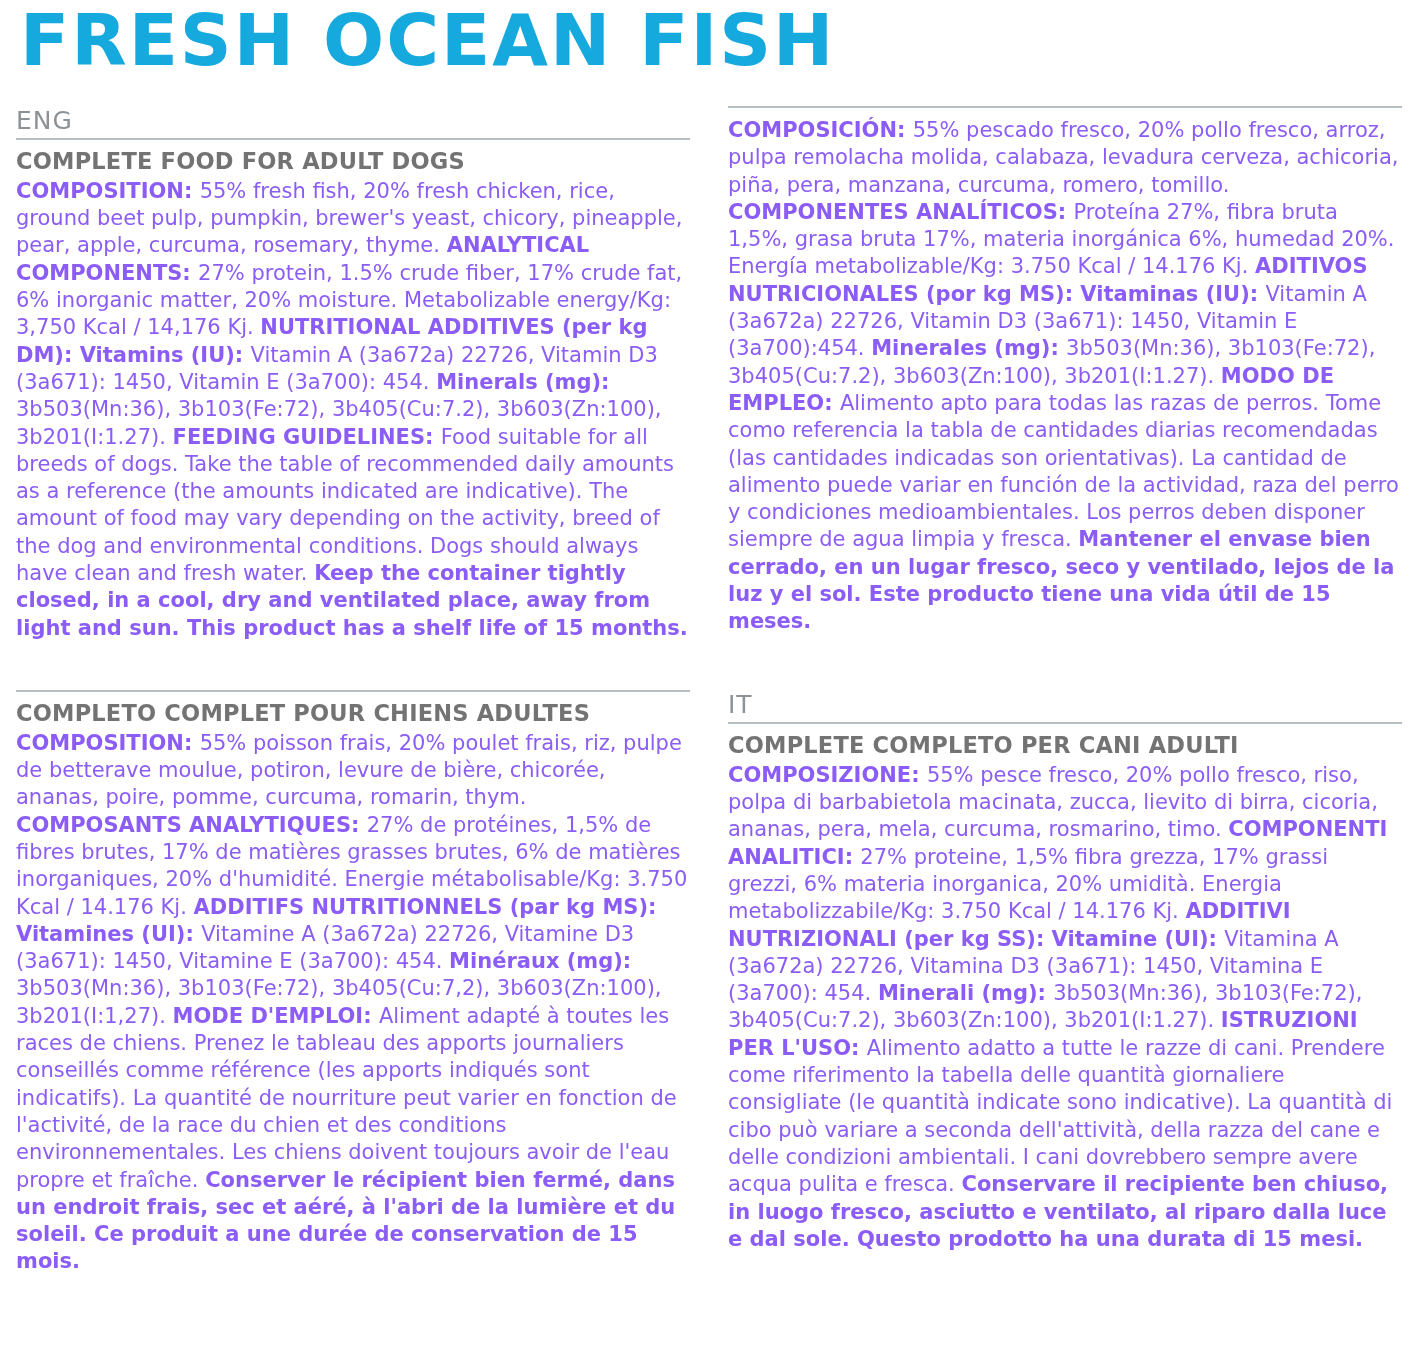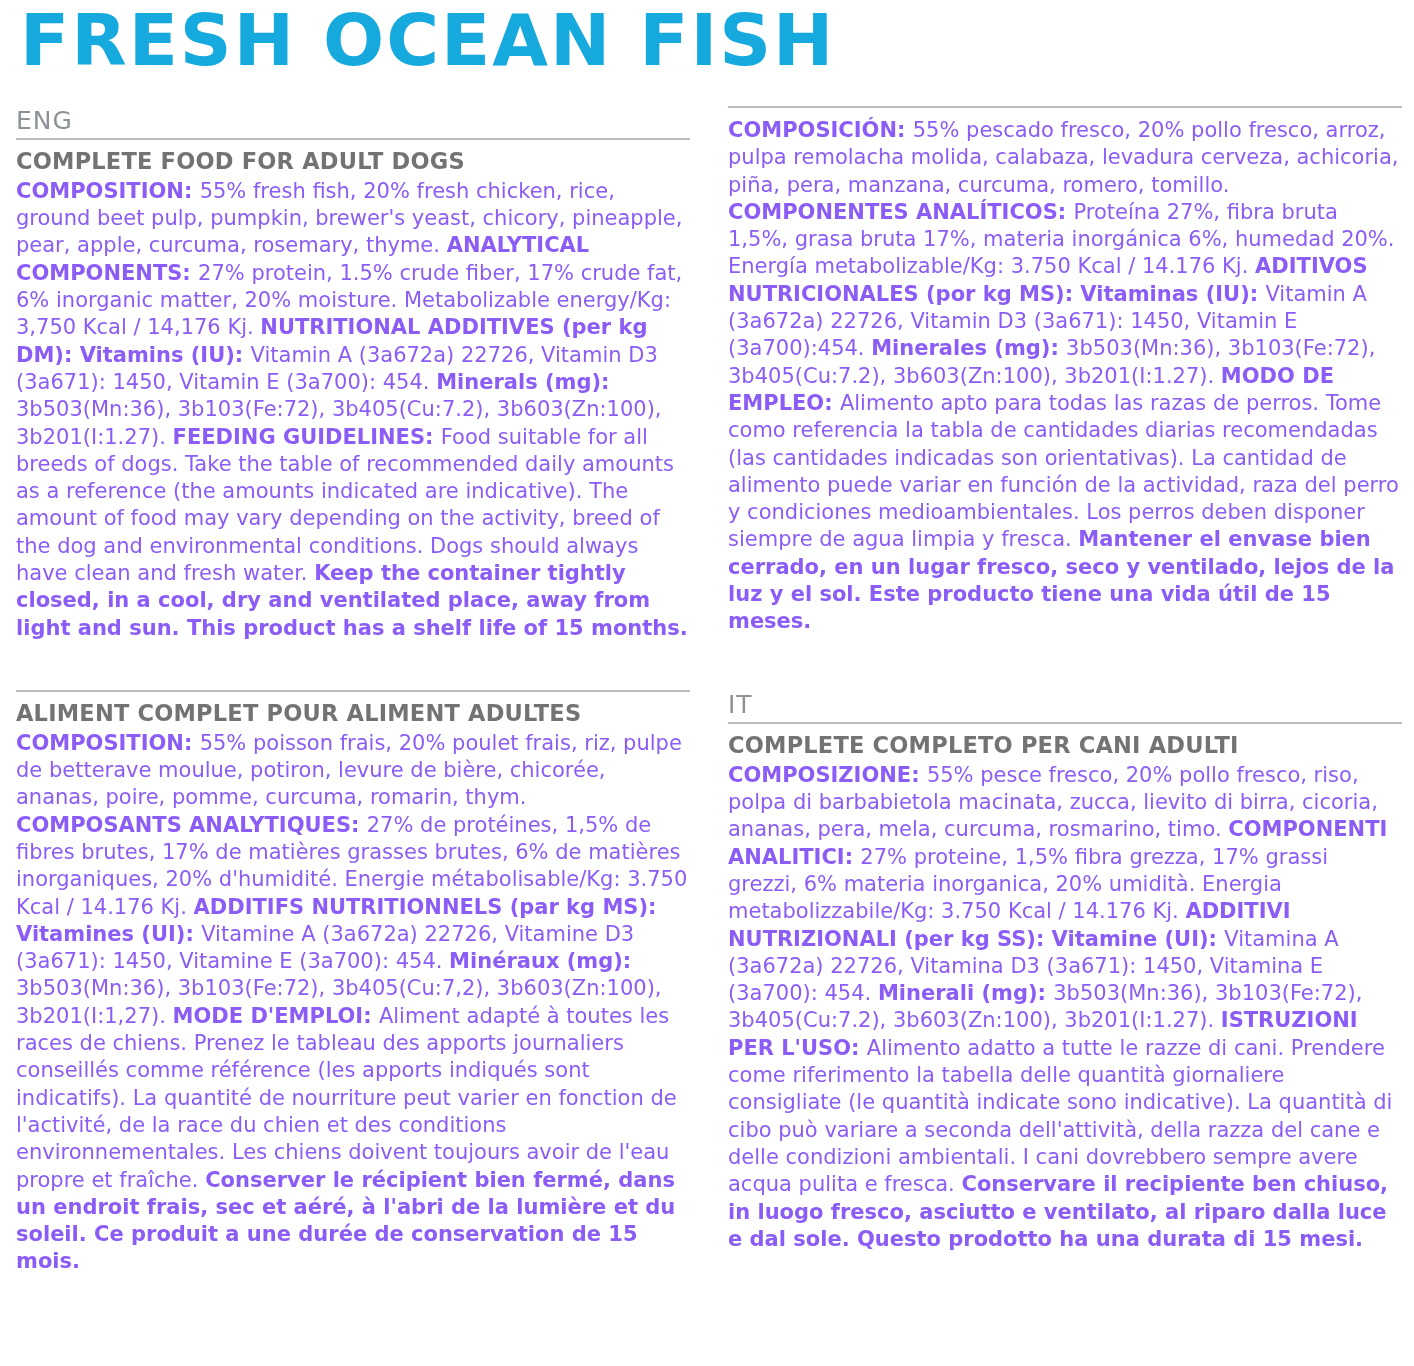--- a/index.html
+++ b/index.html
@@ -101,21 +101,21 @@
       </div>
     </div>
 
   </div>
 
   <div class="columns second-row">
 
     <div class="col">
       <div class="lang-block">
         <div class="lang-rule"></div>
-        <div class="lang-heading">ALIMENT COMPLET POUR ALIMENT ADULTES</div>
+        <div class="lang-heading">COMPLETO COMPLET POUR CHIENS ADULTES</div>
         <div class="body-text"><b>COMPOSITION: </b><span>55% poisson frais, 20% poulet frais, riz, pulpe de betterave moulue, potiron, levure de bière, chicorée, ananas, poire, pomme, curcuma, romarin, thym. </span><b>COMPOSANTS ANALYTIQUES: </b><span>27% de protéines, 1,5% de fibres brutes, 17% de matières grasses brutes, 6% de matières inorganiques, 20% d'humidité. Energie métabolisable/Kg: 3.750 Kcal / 14.176 Kj. </span><b>ADDITIFS NUTRITIONNELS (par kg MS): Vitamines (UI): </b><span>Vitamine A (3a672a) 22726, Vitamine D3 (3a671): 1450, Vitamine E (3a700): 454. </span><b>Minéraux (mg): </b><span>3b503(Mn:36), 3b103(Fe:72), 3b405(Cu:7,2), 3b603(Zn:100), 3b201(I:1,27). </span><b>MODE D'EMPLOI: </b><span>Aliment adapté à toutes les races de chiens. Prenez le tableau des apports journaliers conseillés comme référence (les apports indiqués sont indicatifs). La quantité de nourriture peut varier en fonction de l'activité, de la race du chien et des conditions environnementales. Les chiens doivent toujours avoir de l'eau propre et fraîche. </span><b>Conserver le récipient bien fermé, dans un endroit frais, sec et aéré, à l'abri de la lumière et du soleil. Ce produit a une durée de conservation de 15 mois.</b></div>
       </div>
     </div>
 
     <div class="col">
       <div class="lang-block">
         <div class="lang-code">IT</div>
         <div class="lang-rule"></div>
         <div class="lang-heading">COMPLETE COMPLETO PER CANI ADULTI</div>
         <div class="body-text"><b>COMPOSIZIONE: </b><span>55% pesce fresco, 20% pollo fresco, riso, polpa di barbabietola macinata, zucca, lievito di birra, cicoria, ananas, pera, mela, curcuma, rosmarino, timo. </span><b>COMPONENTI ANALITICI: </b><span>27% proteine, 1,5% fibra grezza, 17% grassi grezzi, 6% materia inorganica, 20% umidità. Energia metabolizzabile/Kg: 3.750 Kcal / 14.176 Kj. </span><b>ADDITIVI NUTRIZIONALI (per kg SS): Vitamine (UI): </b><span>Vitamina A (3a672a) 22726, Vitamina D3 (3a671): 1450, Vitamina E (3a700): 454. </span><b>Minerali (mg): </b><span>3b503(Mn:36), 3b103(Fe:72), 3b405(Cu:7.2), 3b603(Zn:100), 3b201(I:1.27). </span><b>ISTRUZIONI PER L'USO: </b><span>Alimento adatto a tutte le razze di cani. Prendere come riferimento la tabella delle quantità giornaliere consigliate (le quantità indicate sono indicative). La quantità di cibo può variare a seconda dell'attività, della razza del cane e delle condizioni ambientali. I cani dovrebbero sempre avere acqua pulita e fresca. </span><b>Conservare il recipiente ben chiuso, in luogo fresco, asciutto e ventilato, al riparo dalla luce e dal sole. Questo prodotto ha una durata di 15 mesi.</b></div>

